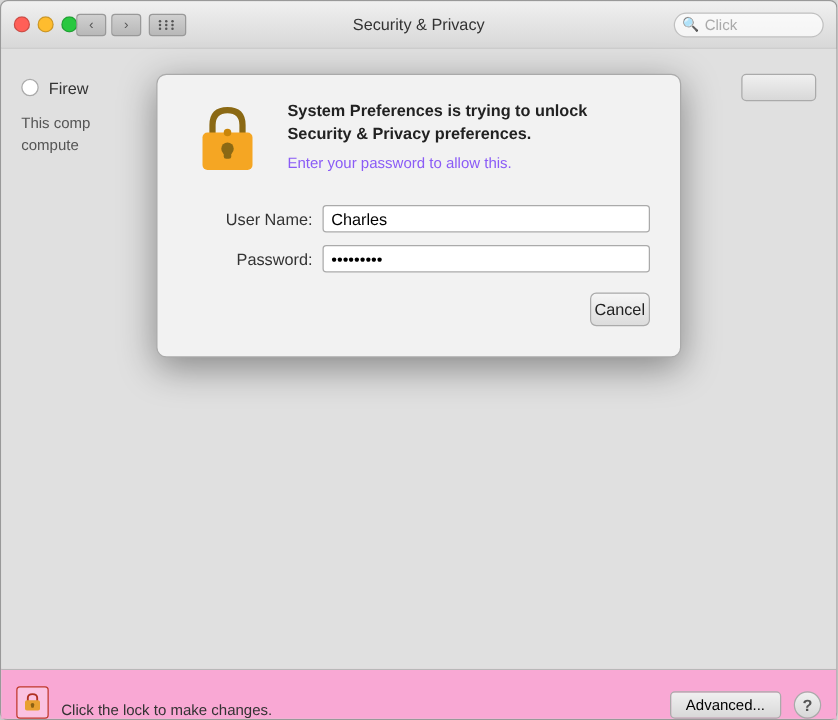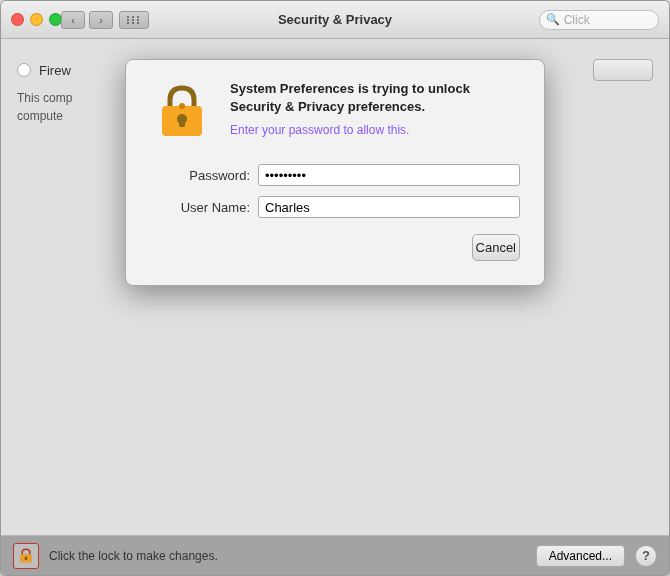--- a/index.html
+++ b/index.html
@@ -99,21 +99,21 @@
 
     .grid-dot {
       width: 2px;
       height: 2px;
       background: #555;
       border-radius: 50%;
     }
 
     .title-text {
       font-size: 13px;
-      font-weight: 700;
+      font-weight: 400;
       color: #333;
     }
 
     .search-box {
       position: absolute;
       right: 10px;
       display: flex;
       align-items: center;
       background: rgba(255,255,255,0.7);
       border: 1px solid #c0c0c0;
@@ -185,24 +185,24 @@
 
     .bg-text {
       font-size: 12px;
       color: #555;
       line-height: 1.5;
     }
 
     
     .bottom-bar {
       height: 40px;
-      background: #a3a3a3;
+      background: #f9a8d4;
       border-top: 1px solid #b8b8b8;
       display: flex;
-      align-items: center;
+      align-items: flex-end;
       padding: 0 12px;
       gap: 10px;
     }
 
     .lock-icon-btn {
       width: 26px;
       height: 26px;
       border: 1.5px solid #c0392b;
       border-radius: 3px;
       display: flex;
@@ -420,27 +420,27 @@
             <circle cx="32" cy="26" r="3" fill="#c8850a"></circle>
           </svg>
 
           <div class="dialog-header-text">
             <div class="dialog-title">System Preferences is trying to unlock Security &amp; Privacy preferences.</div>
             <div class="dialog-subtitle">Enter your password to allow this.</div>
           </div>
         </div>
 
         <div class="form-row">
+          <label class="form-label">User Name:</label>
+          <input class="form-input" type="text" value="Charles" style="">
+        </div>
+
+        <div class="form-row">
           <label class="form-label">Password:</label>
           <input class="form-input" type="password" value="password1" style="">
-        </div>
-
-        <div class="form-row">
-          <label class="form-label">User Name:</label>
-          <input class="form-input" type="text" value="Charles" style="">
         </div>
 
         <div class="dialog-buttons">
           <button class="btn-cancel">Cancel</button>
         </div>
 
       </div>
     </div>
 
   </div>

